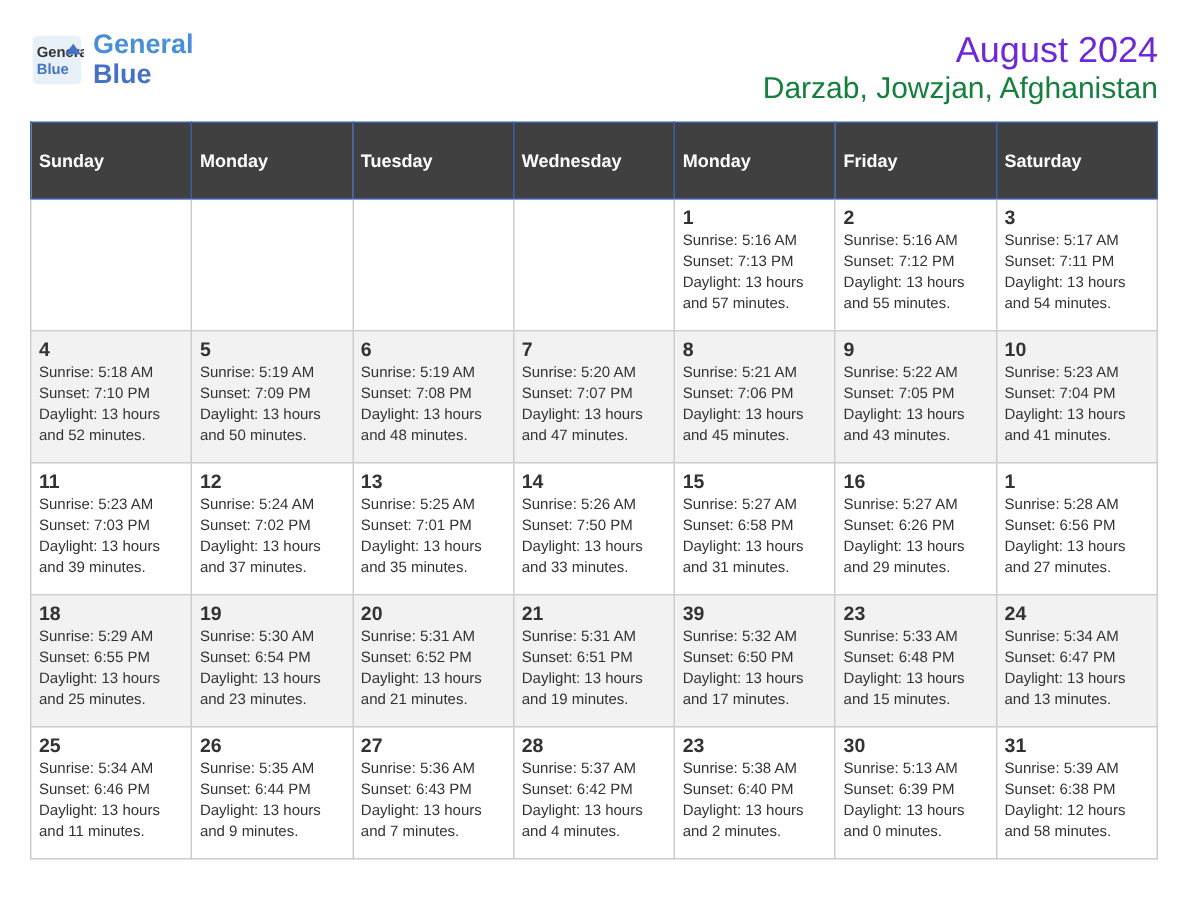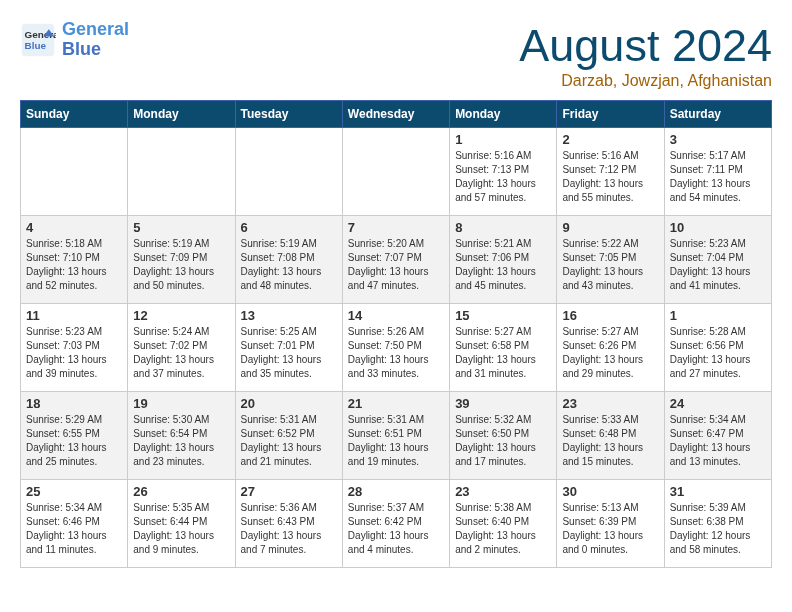--- a/index.html
+++ b/index.html
@@ -31,38 +31,38 @@
       color: #4a90d9;
     }
     .logo-icon {
       width: 36px;
       height: 36px;
     }
     .title-area {
       text-align: right;
     }
     .main-title {
-      font-size: 45px;
+      font-size: 24px;
       font-weight: normal;
-      color: #0c4a6e;
+      color: #6d28d9;
     }
     .subtitle {
-      font-size: 16px;
-      color: #a16207;
+      font-size: 20px;
+      color: #15803d;
     }
     .calendar-table {
       width: 100%;
       border-collapse: collapse;
       font-size: 11px;
     }
     .calendar-table th {
-      background-color: #0c4a6e;
+      background-color: #404040;
       color: #fff;
       text-align: left;
-      padding: 6px 5px;
+      padding: 18px 5px;
       font-size: 12px;
       border: 1px solid #3a60a8;
     }
     .calendar-table td {
       border: 1px solid #ccc;
       vertical-align: top;
       padding: 4px 5px;
       height: 88px;
       width: 107px;
       color: #333;

